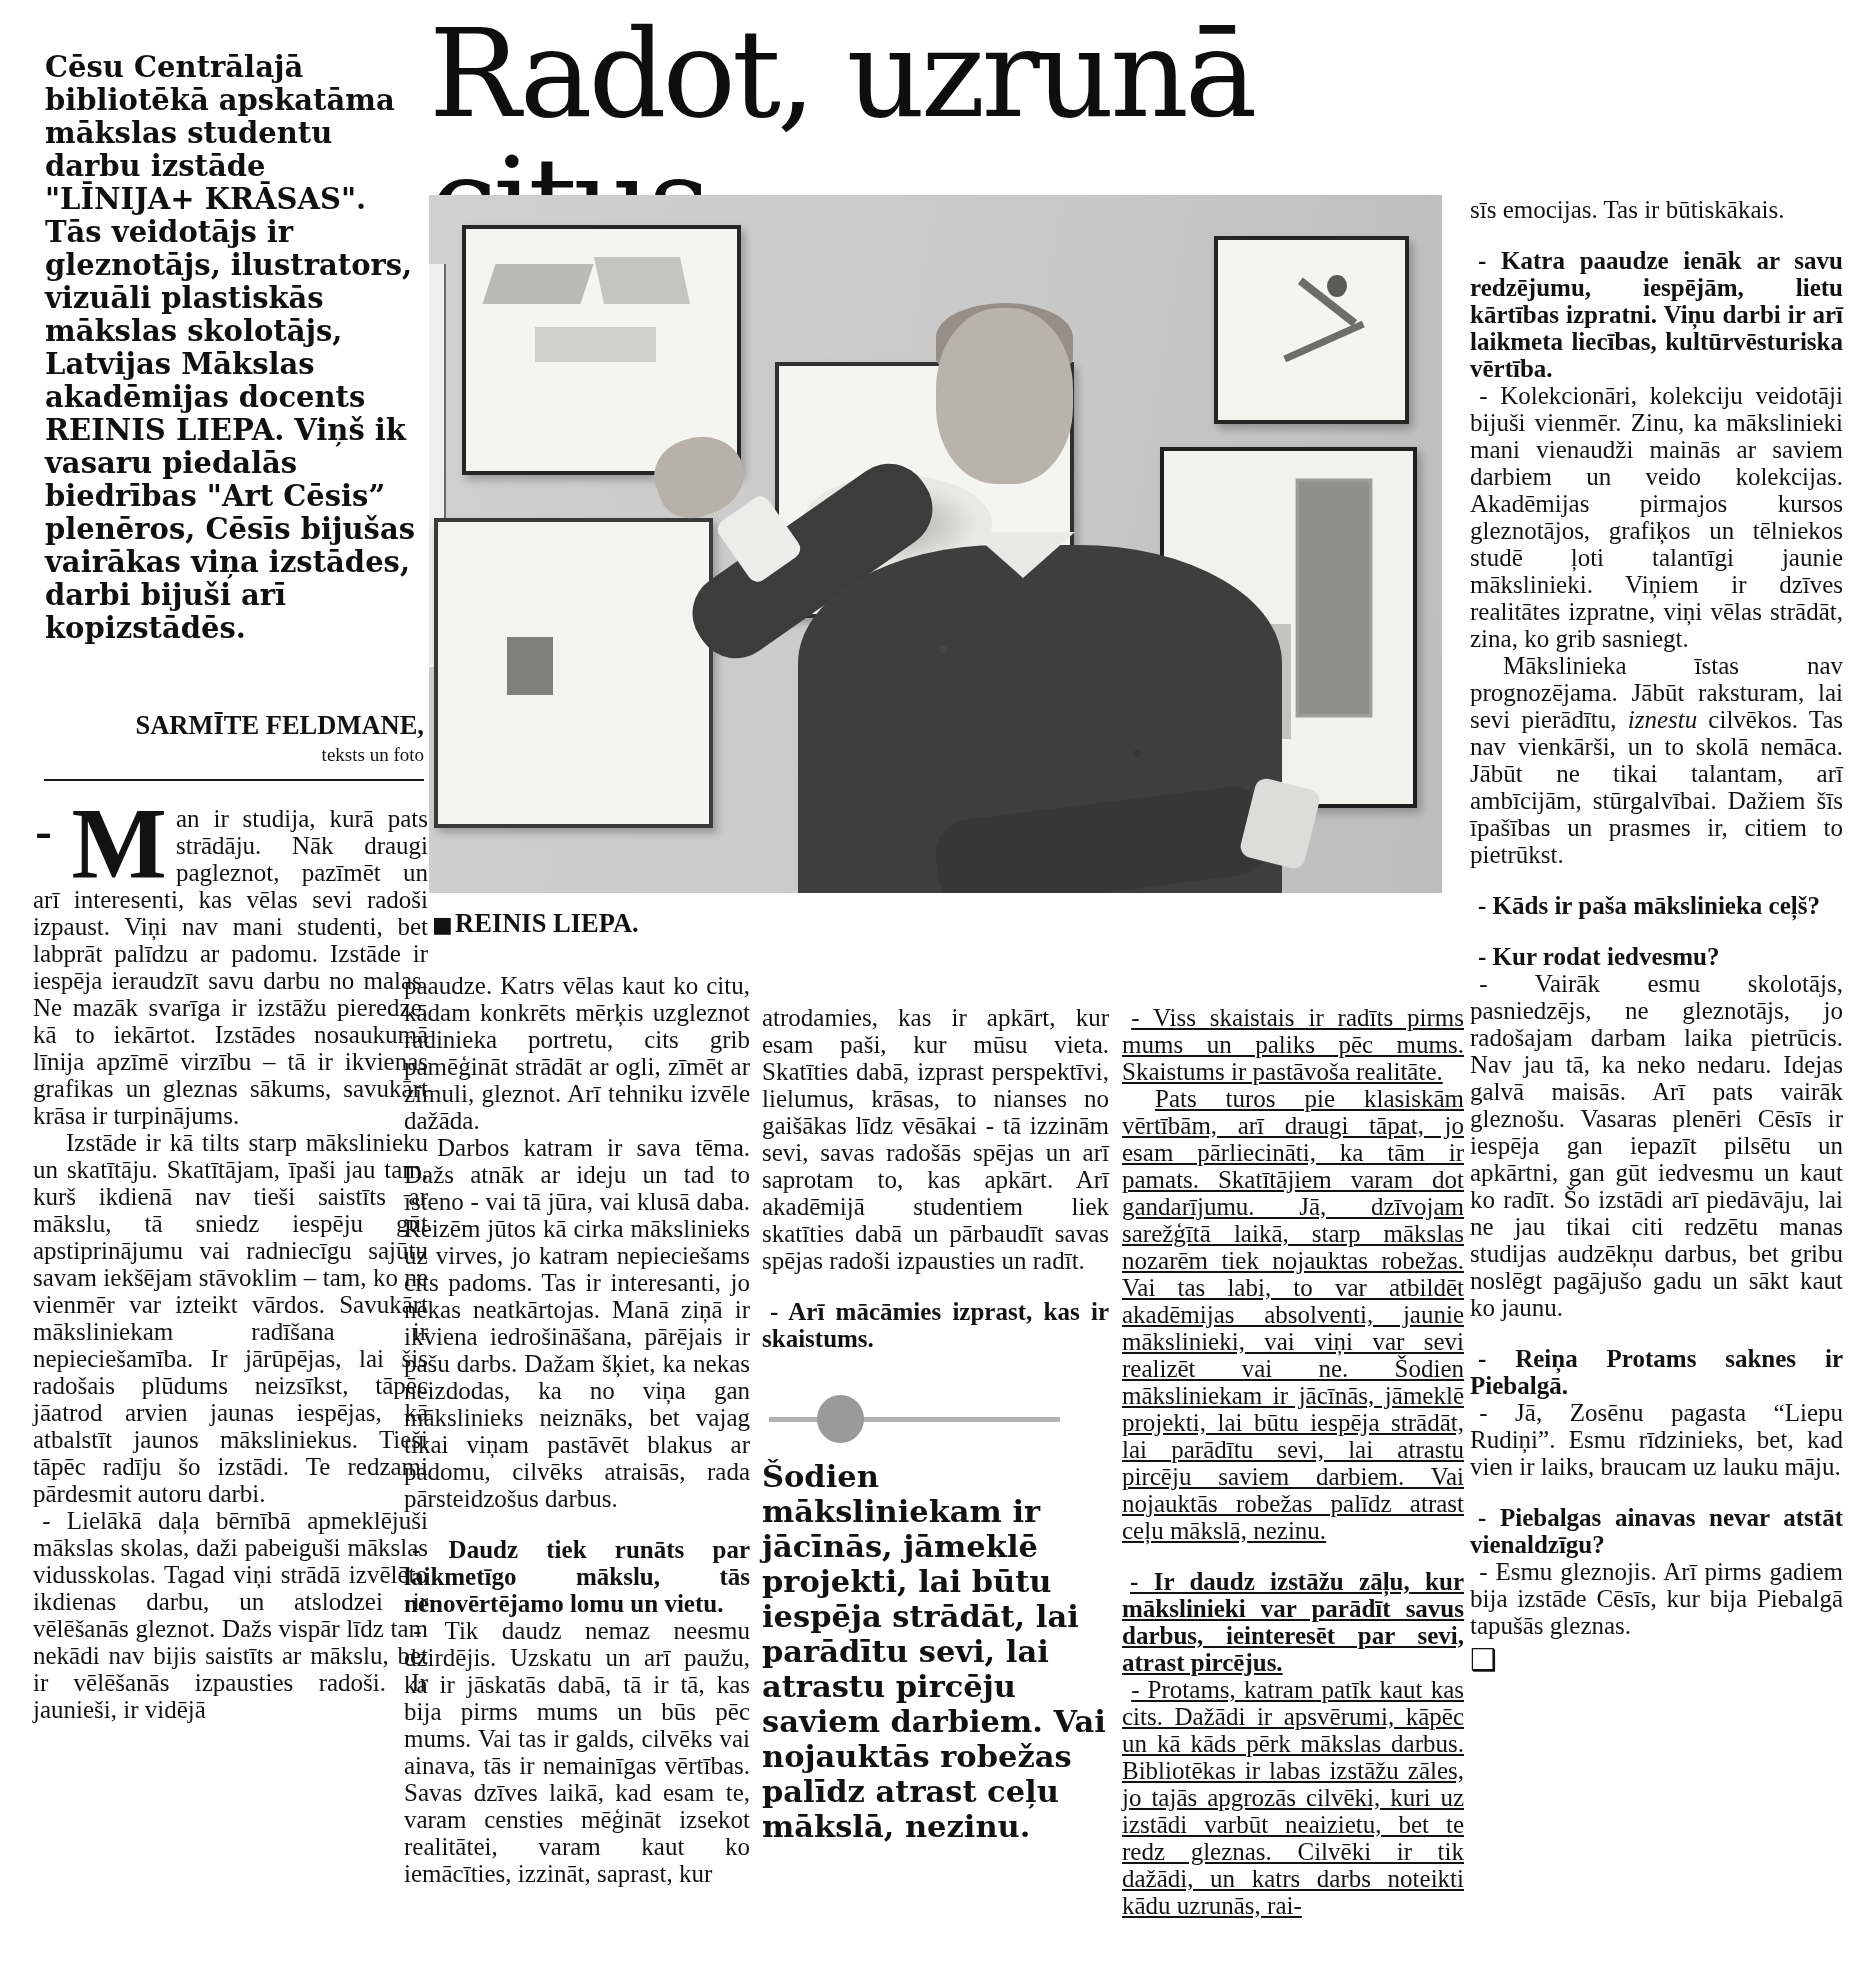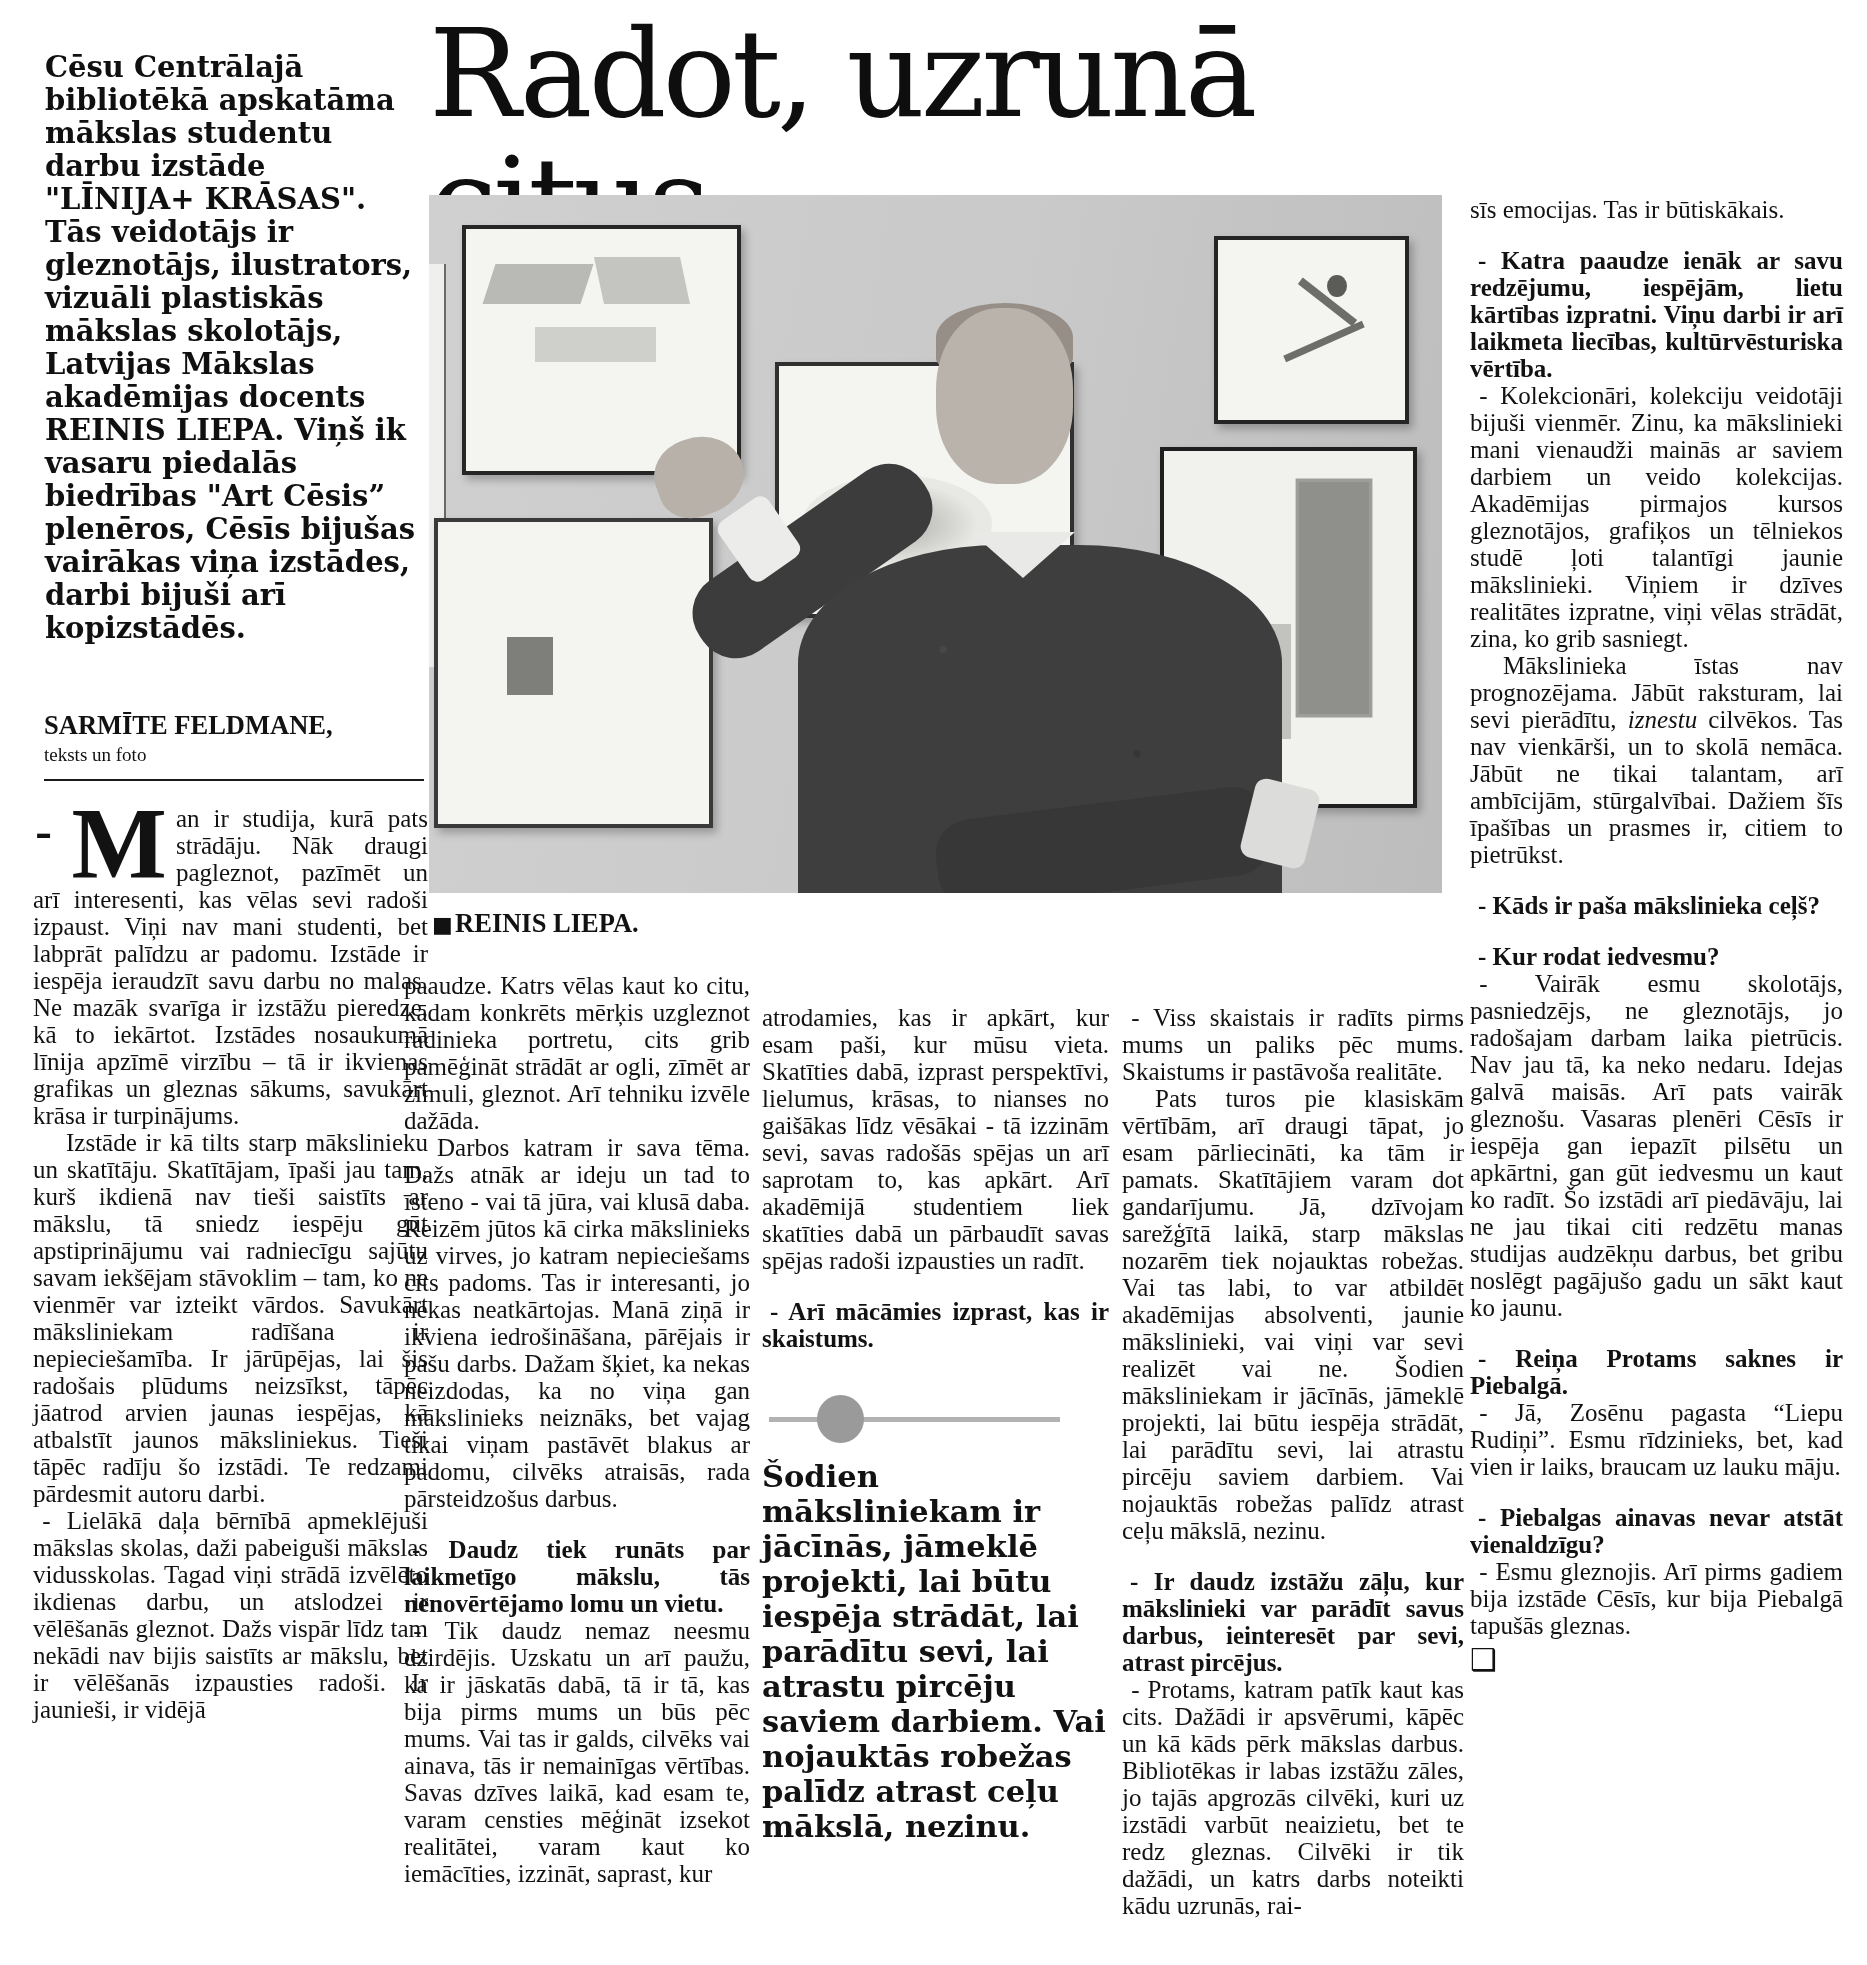--- a/index.html
+++ b/index.html
@@ -11,21 +11,21 @@
             font-family:"DejaVu Serif", serif;font-weight:400;font-size:122px;
             line-height:1.05;letter-spacing:-4px;color:#0e0e0e;}
 
   
   .intro{position:absolute;left:45px;top:51px;width:373px;
          font-family:"DejaVu Serif", serif;font-weight:bold;
          font-size:29px;line-height:33px;text-align:left;color:#101010;}
 
   
   .byline{position:absolute;left:44px;top:710px;width:380px;border-bottom:2.9px solid #1a1a1a;
-          padding-bottom:9.2px;}
+          padding-bottom:9.2px;text-align:right;}
   .byline-name{font-family:"Liberation Serif", serif;font-weight:bold;font-size:26.5px;line-height:30px;}
   .byline-role{font-family:"Liberation Serif", serif;font-size:19px;line-height:30px;}
 
   
   .photo{position:absolute;left:429px;top:195px;width:1013px;height:698px;
          background:linear-gradient(100deg,#d0d0d0 0%,#c9c9c9 55%,#bdbdbd 100%);overflow:hidden;}
   .ph-strip{position:absolute;left:0;top:69px;width:15px;height:403px;background:#efefed;border-right:2.9px solid #6a6a6a;}
   .ph-frame{position:absolute;background:#f4f4f1;box-shadow:3.5px 4.6px 8px rgba(0,0,0,.25);}
   .ph-frame-a{left:33px;top:30px;width:271px;height:242px;border:4px solid #262626;}
   .sk{position:absolute;background:#b9b9b6;}
@@ -70,21 +70,21 @@
   
   .caption{position:absolute;left:432px;top:908px;font-weight:bold;font-size:26.5px;
            font-family:"Liberation Serif", serif;}
   .caption-bullet{font-family:"DejaVu Sans", sans-serif;font-size:22px;margin-right:2.3px;}
 
   
   .col{position:absolute;font-size:25px;line-height:27px;text-align:justify;}
   .col1{left:33px;top:805px;width:395px;}
   .col2{left:404px;top:972px;width:346px;}
   .col3{left:762px;top:1004px;width:347px;}
-  .col4{left:1122px;top:1004px;width:342px;}
+  .col4{left:1122px;top:1004px;width:342px;text-decoration:underline;}
   .col5{left:1470px;top:196px;width:373px;}
   .col p{margin:0;}
   .dlg{text-indent:9.2px;}
   .ind{text-indent:33px;}
   .subhead{font-weight:bold;margin-top:24px !important;text-indent:8px;}
   .lead-in{float:left;margin:5.8px 9.2px 0 2.3px;font-weight:bold;}
   .lead-dash{font-size:50px;vertical-align:30px;letter-spacing:3.5px;}
   .lead-cap{font-size:101px;line-height:67px;}
 
   

